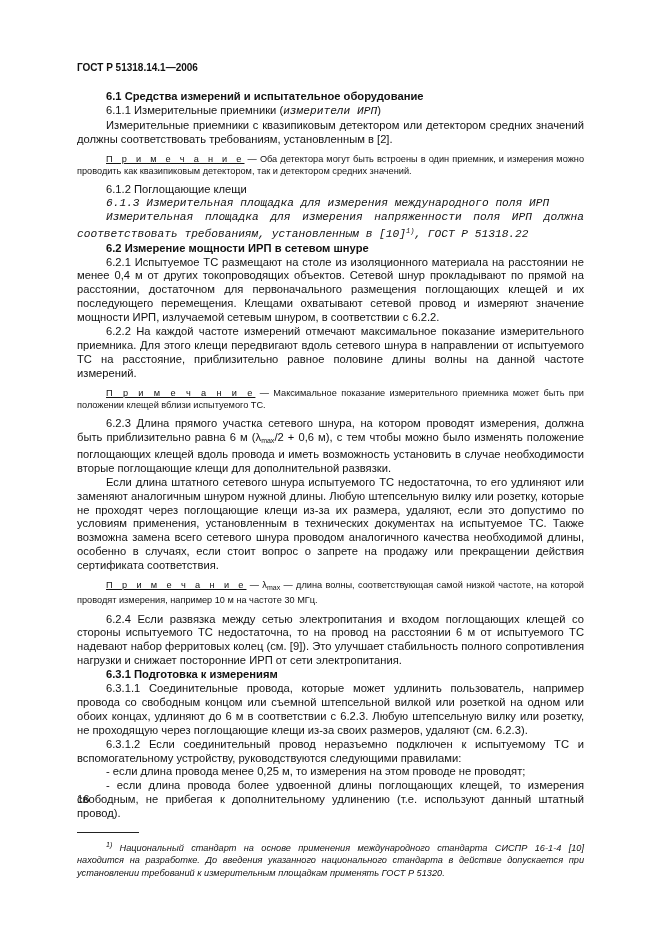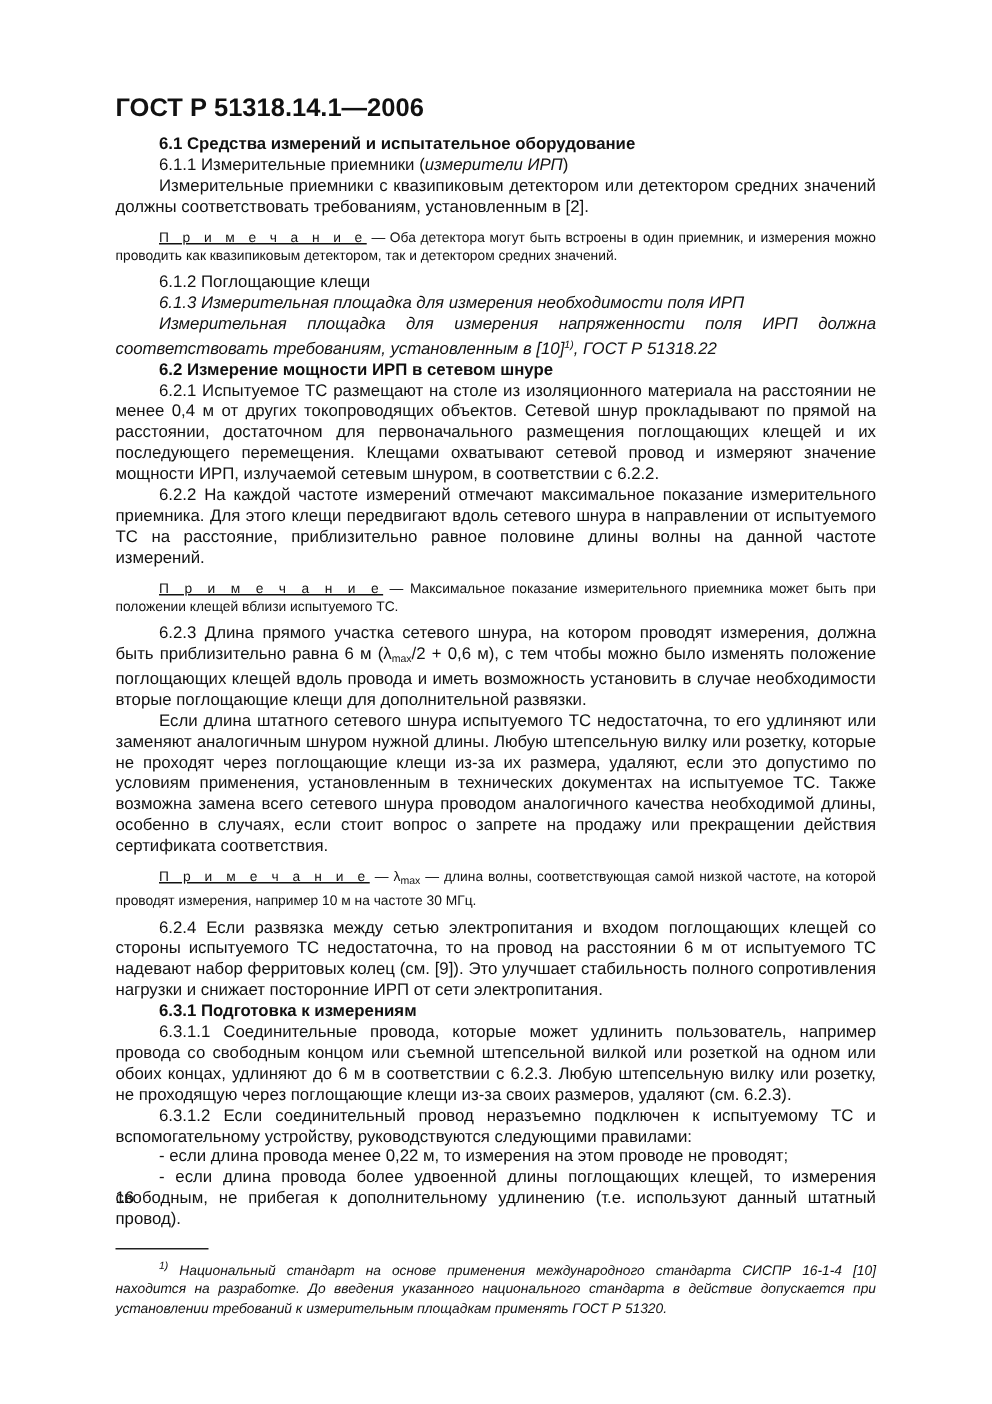--- a/index.html
+++ b/index.html
@@ -1,22 +1,22 @@
 <!DOCTYPE html>
 <html><head>
 <meta charset="utf-8">
 <style>
   html, body { margin:0; padding:0; background:#ffffff; }
   body { width:661px; height:936px; position:relative; overflow:hidden; color:#111; }
   .page { position:absolute; left:0; top:0; width:661px; height:936px; background:#fff; }
-  .doc-id { position:absolute; left:77px; top:62px; font-family:"Liberation Sans", sans-serif; font-weight:bold; font-size:17px; letter-spacing:0; }
+  .doc-id { position:absolute; left:77px; top:62px; font-family:"Liberation Sans", sans-serif; font-weight:bold; font-size:10px; letter-spacing:0; }
   .body { position:absolute; left:77px; top:90px; width:507px; font-family:"Liberation Sans", sans-serif; font-size:11.2px; line-height:13.9px; }
   .p { margin:0; text-align:justify; text-indent:29px; }
   .h { font-weight:bold; }
-  .it { font-style:italic; }
+  .it { font-style:italic;font-family:Liberation Mono, monospace; }
   .note { font-size:9.2px; line-height:12.2px; margin-top:6px; margin-bottom:6px; }
   .sp { letter-spacing:3px;text-decoration:underline; }
   sub.small { font-size:7px; vertical-align:-2px; }
   sup.small { font-size:7px; vertical-align:4px; }
   .fn-rule { width:62px; border-top:1px solid #222; margin:11px 0 6px 0; }
   .footnote { font-size:9.2px; line-height:12.2px; font-style:italic; text-align:justify; text-indent:29px; margin:0; }
   .page-num { position:absolute; left:77px; top:793px; font-family:"Liberation Sans", sans-serif; font-size:11.2px; }
 </style>
 </head>
 <body>
@@ -26,38 +26,38 @@
   <div class="doc-id">ГОСТ Р 51318.14.1—2006</div>
 
   <div class="body">
 
     <p class="p h">6.1  Средства измерений и испытательное оборудование</p>
     <p class="p"><span>6.1.1  Измерительные приемники (</span><span class="it">измерители ИРП</span><span>)</span></p>
     <p class="p">Измерительные приемники с квазипиковым детектором или детектором средних значений должны соответствовать требованиям, установленным в [2].</p>
     <p class="p note"><span class="sp">П р и м е ч а н и е</span><span> — Оба детектора могут быть встроены в один приемник, и измерения можно проводить как квазипиковым детектором, так и детектором средних значений.</span></p>
 
     <p class="p">6.1.2  Поглощающие клещи</p>
-    <p class="p it">6.1.3  Измерительная площадка для измерения необходимости поля ИРП</p>
+    <p class="p it">6.1.3  Измерительная площадка для измерения международного поля ИРП</p>
     <p class="p it"><span>Измерительная площадка для измерения напряженности поля ИРП должна соответствовать требованиям, установленным в [10]</span><sup class="small">1)</sup><span>, ГОСТ Р 51318.22</span></p>
 
     <p class="p h">6.2  Измерение мощности ИРП в сетевом шнуре</p>
     <p class="p">6.2.1  Испытуемое ТС размещают на столе из изоляционного материала на расстоянии не менее 0,4 м от других токопроводящих объектов. Сетевой шнур прокладывают по прямой на расстоянии, достаточном для первоначального размещения поглощающих клещей и их последующего перемещения. Клещами охватывают сетевой провод и измеряют значение мощности ИРП, излучаемой сетевым шнуром, в соответствии с 6.2.2.</p>
     <p class="p">6.2.2  На каждой частоте измерений отмечают максимальное показание измерительного приемника. Для этого клещи передвигают вдоль сетевого шнура в направлении от испытуемого ТС на расстояние, приблизительно равное половине длины волны на данной частоте измерений.</p>
     <p class="p note"><span class="sp">П р и м е ч а н и е</span><span> — Максимальное показание измерительного приемника может быть при положении клещей вблизи испытуемого ТС.</span></p>
 
     <p class="p"><span>6.2.3  Длина прямого участка сетевого шнура, на котором проводят измерения, должна быть приблизительно равна 6 м (λ</span><sub class="small">max</sub><span>/2 + 0,6 м), с тем чтобы можно было изменять положение поглощающих клещей вдоль провода и иметь возможность установить в случае необходимости вторые поглощающие клещи для дополнительной развязки.</span></p>
     <p class="p">Если длина штатного сетевого шнура испытуемого ТС недостаточна, то его удлиняют или заменяют аналогичным шнуром нужной длины. Любую штепсельную вилку или розетку, которые не проходят через поглощающие клещи из-за их размера, удаляют, если это допустимо по условиям применения, установленным в технических документах на испытуемое ТС. Также возможна замена всего сетевого шнура проводом аналогичного качества необходимой длины, особенно в случаях, если стоит вопрос о запрете на продажу или прекращении действия сертификата соответствия.</p>
     <p class="p note"><span class="sp">П р и м е ч а н и е</span><span> —  λ</span><sub class="small">max</sub><span> — длина волны, соответствующая самой низкой частоте, на которой проводят измерения, например 10 м на частоте 30 МГц.</span></p>
 
     <p class="p">6.2.4  Если развязка между сетью электропитания и входом поглощающих клещей со стороны испытуемого ТС недостаточна, то на провод на расстоянии 6 м от испытуемого ТС надевают набор ферритовых колец (см.  [9]). Это улучшает стабильность полного сопротивления нагрузки и снижает посторонние ИРП от сети электропитания.</p>
 
     <p class="p h">6.3.1  Подготовка к измерениям</p>
     <p class="p">6.3.1.1  Соединительные провода, которые может удлинить пользователь, например провода со свободным концом или съемной штепсельной вилкой или розеткой на одном или обоих концах, удлиняют до 6 м в соответствии с 6.2.3. Любую штепсельную вилку или розетку, не проходящую через поглощающие клещи из-за своих размеров, удаляют (см. 6.2.3).</p>
     <p class="p">6.3.1.2  Если соединительный провод неразъемно подключен к испытуемому ТС и вспомогательному устройству, руководствуются следующими правилами:</p>
-    <p class="p">- если длина провода менее 0,22 м, то измерения на этом проводе не проводят;</p>
+    <p class="p">- если длина провода менее 0,25 м, то измерения на этом проводе не проводят;</p>
     <p class="p">- если длина провода более удвоенной длины поглощающих клещей, то измерения свободным, не прибегая к дополнительному удлинению (т.е. используют данный штатный провод).</p>
 
     <div class="fn-rule"></div>
     <p class="footnote"><sup class="small">1)</sup><span> Национальный стандарт на основе применения международного стандарта СИСПР 16-1-4 [10] находится на разработке. До введения указанного национального стандарта в действие допускается при установлении требований к измерительным площадкам применять ГОСТ Р 51320.</span></p>
   </div>
 
   <div class="page-num">16</div>
 </div>
 
 </body></html>

